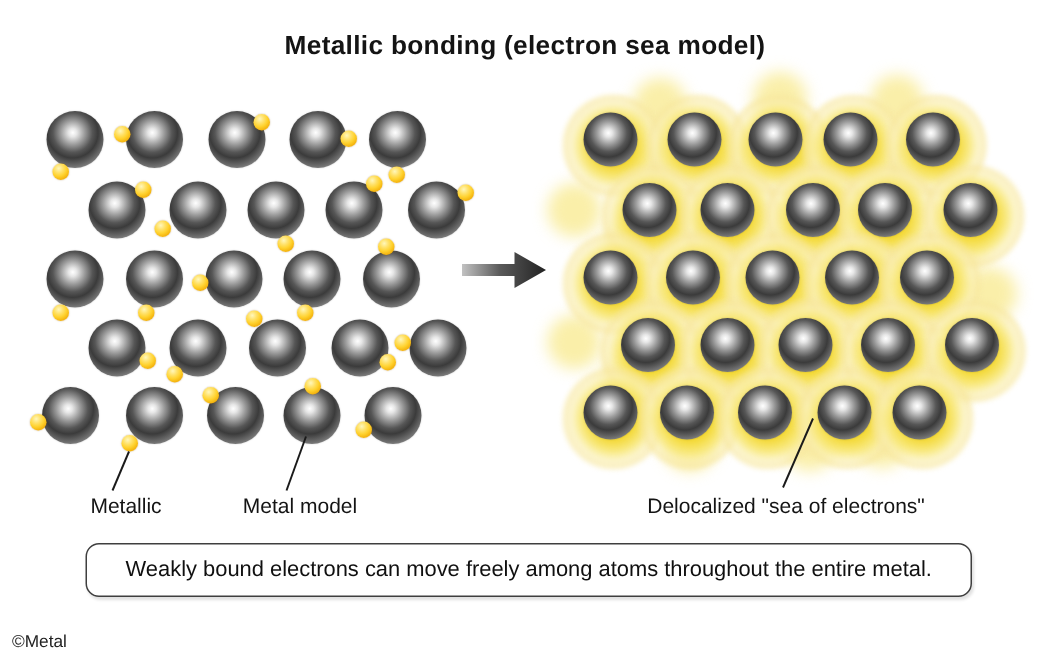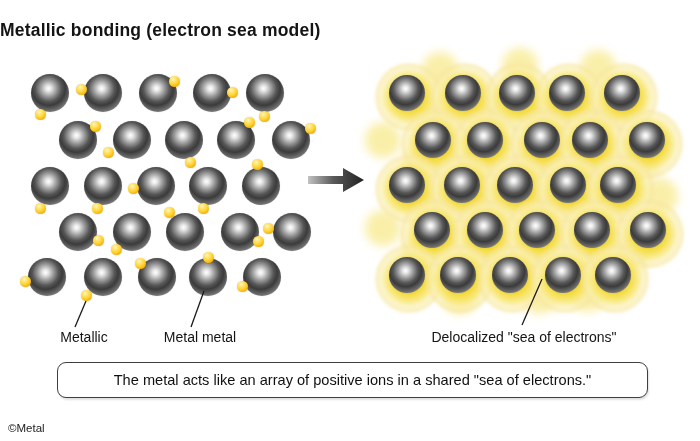--- a/index.html
+++ b/index.html
@@ -1,21 +1,21 @@
 <!DOCTYPE html>
 <html><head>
 <meta charset="utf-8">
 <style>
   html,body{margin:0;padding:0;background:#fff;}
   .canvas{
     position:relative;width:700px;height:441px;background:#ffffff;overflow:hidden;
     font-family:"Liberation Sans",sans-serif;color:#111;
   }
   .title{
-    position:absolute;top:20px;left:0;width:100%;text-align:left;
+    position:absolute;top:20px;left:0;width:100%;text-align:center;
     font-size:17.5px;font-weight:bold;letter-spacing:.2px;color:#141414;
   }
   
   .atom{
     position:absolute;border-radius:50%;
     background:radial-gradient(circle at 46% 38%,
       #ffffff 0%,#e6e6e6 9%,#9a9a9a 26%,#565656 42%,#3b3b3b 54%,
       #6f6f6f 72%,#a8a8a8 88%,#bdbdbd 100%);
     box-shadow:0 0 1px rgba(0,0,0,.25);
   }
@@ -207,21 +207,21 @@
     <path d="M308,176 L343,176 L343,168 L364,180 L343,192 L343,184 L308,184 Z" fill="url(#arrowGrad)"></path>
   </svg>
 
   <svg class="overlay" width="700" height="441" id="lines">
       <line x1="86" y1="301" x2="75" y2="327" stroke="#1a1a1a" stroke-width="1.3"></line>
       <line x1="204" y1="291" x2="191" y2="327" stroke="#1a1a1a" stroke-width="1.3"></line>
       <line x1="542" y1="279" x2="522" y2="325" stroke="#1a1a1a" stroke-width="1.3"></line>
     </svg>
 
   <div class="label" id="lbl-electron" style="left: 84px; top: 329px;">Metallic</div>
-  <div class="label" id="lbl-metal" style="left: 200px; top: 329px;">Metal metal</div>
+  <div class="label" id="lbl-metal" style="left: 200px; top: 329px;">Metal model</div>
   <div class="label" id="lbl-sea" style="left: 524px; top: 329px;">Delocalized "sea of electrons"</div>
 
   <div class="caption-box">
-    <div>The metal acts like an array of positive ions in a shared "sea of electrons."</div>
+    <div>Weakly bound electrons can move freely among atoms throughout the entire metal.</div>
   </div>
 
   <div class="copyright">©Metal</div>
 </div>
 
 </body></html>

